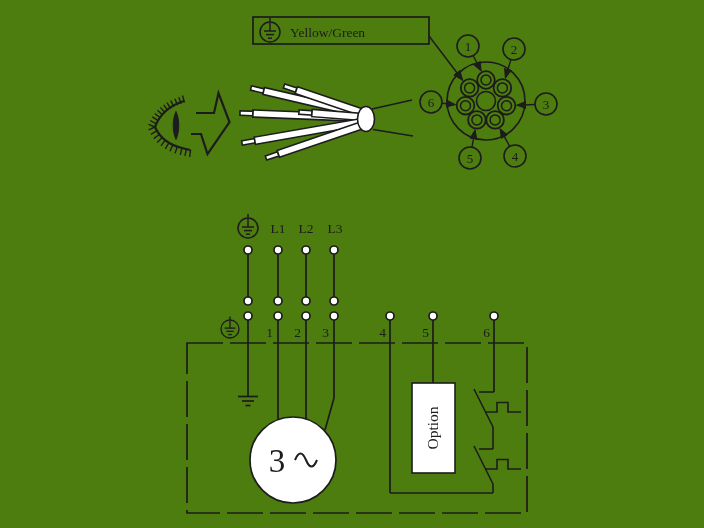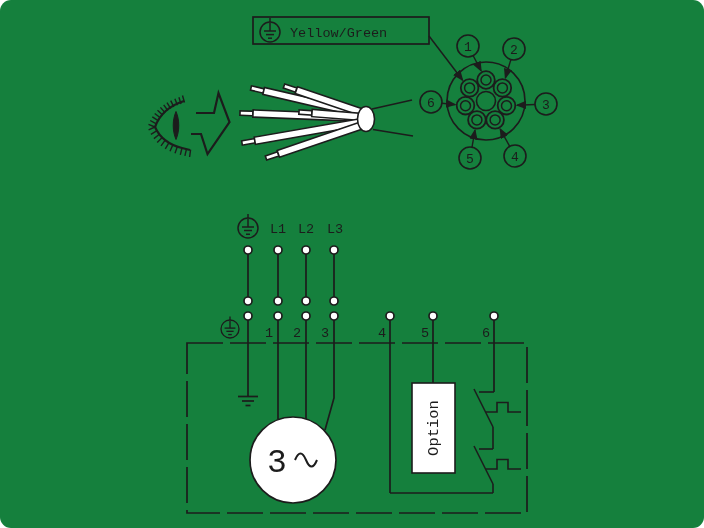--- a/index.html
+++ b/index.html
@@ -1,17 +1,17 @@
 <!DOCTYPE html>
 <html><head>
 <meta charset="utf-8">
 <style>
   html,body{margin:0;padding:0;background:#fff;}
-  #canvas{position:relative;width:704px;height:528px;background:#15803d;overflow:hidden;
-          font-family:Liberation Mono, monospace;border-radius:11px;}
+  #canvas{position:relative;width:704px;height:528px;background:#4d7c0f;overflow:hidden;
+          font-family:Liberation Serif, serif;}
   svg text{fill:#1c1c1c;}
 </style>
 </head>
 <body>
 
 <div id="canvas">
 <svg width="704" height="528" viewBox="0 0 704 528" xmlns="http://www.w3.org/2000/svg">
   <defs>
     <marker id="ah" markerWidth="9" markerHeight="8" refX="6.5" refY="3" orient="auto">
       <path d="M0,0 L7.5,3 L0,6 Z" fill="#1c1c1c"></path>

